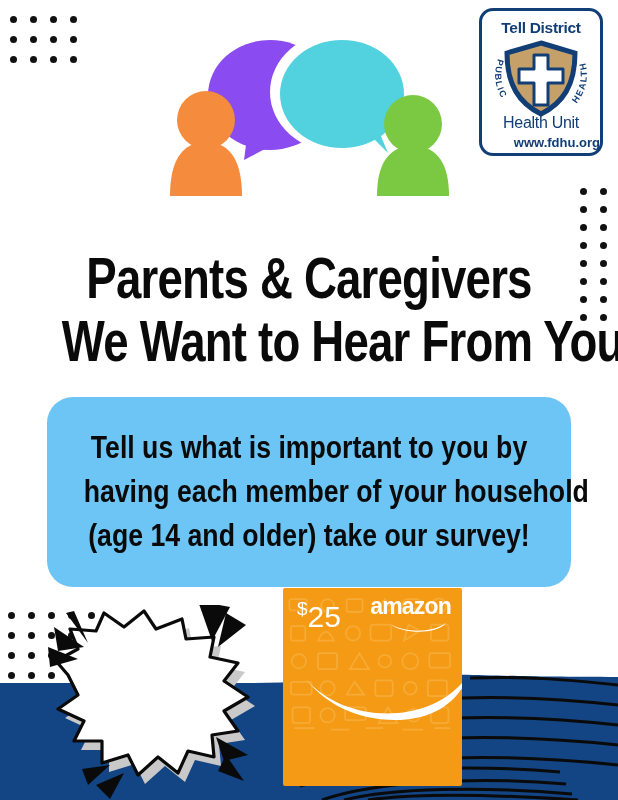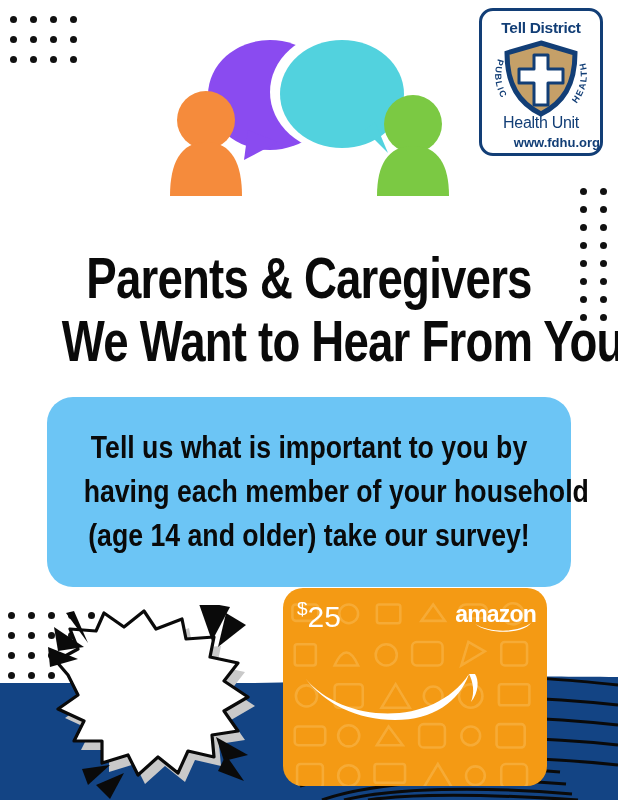--- a/index.html
+++ b/index.html
@@ -75,32 +75,32 @@
     font-family:"Liberation Sans Narrow","Liberation Sans", sans-serif;
     font-weight:bold;font-size:31px;line-height:1.42;
     transform:scaleX(0.86);white-space:nowrap;
   }
 
   
   #wave{position:absolute;left:0;top:640px;width:618px;height:160px;}
 
   
   #giftcard{
-    position:absolute;left:283px;top:588px;width:264px;height:198px;
-    background:#F49A14;border-radius:20px;overflow:hidden;
+    position:absolute;left:283px;top:588px;width:179px;height:198px;
+    background:#F49A14;border-radius:2px;overflow:hidden;
   }
   #giftcard .pattern{position:absolute;inset:0;opacity:.9;}
   #gc-amount{
     position:absolute;left:14px;top:10px;color:#ffffff;
     font-size:30px;font-weight:normal;font-family:"Liberation Sans", sans-serif;
     letter-spacing:0px;
   }
   #gc-amount .cur{font-size:19px;vertical-align:12px;}
   #gc-brand{
-    position:absolute;right:11px;top:13px;color:#ffffff;
+    position:absolute;right:11px;top:5px;color:#ffffff;
     font-size:23px;font-weight:bold;letter-spacing:-0.8px;
     font-family:"Liberation Sans", sans-serif;
   }
   #gc-smile{position:absolute;left:0;top:60px;width:225px;height:95px;}
 
   
   #burst{position:absolute;left:48px;top:605px;width:250px;height:195px;}
   #burst-text{
     position:absolute;left:85px;top:651px;width:180px;text-align:center;
     color:#0a0a0a;

